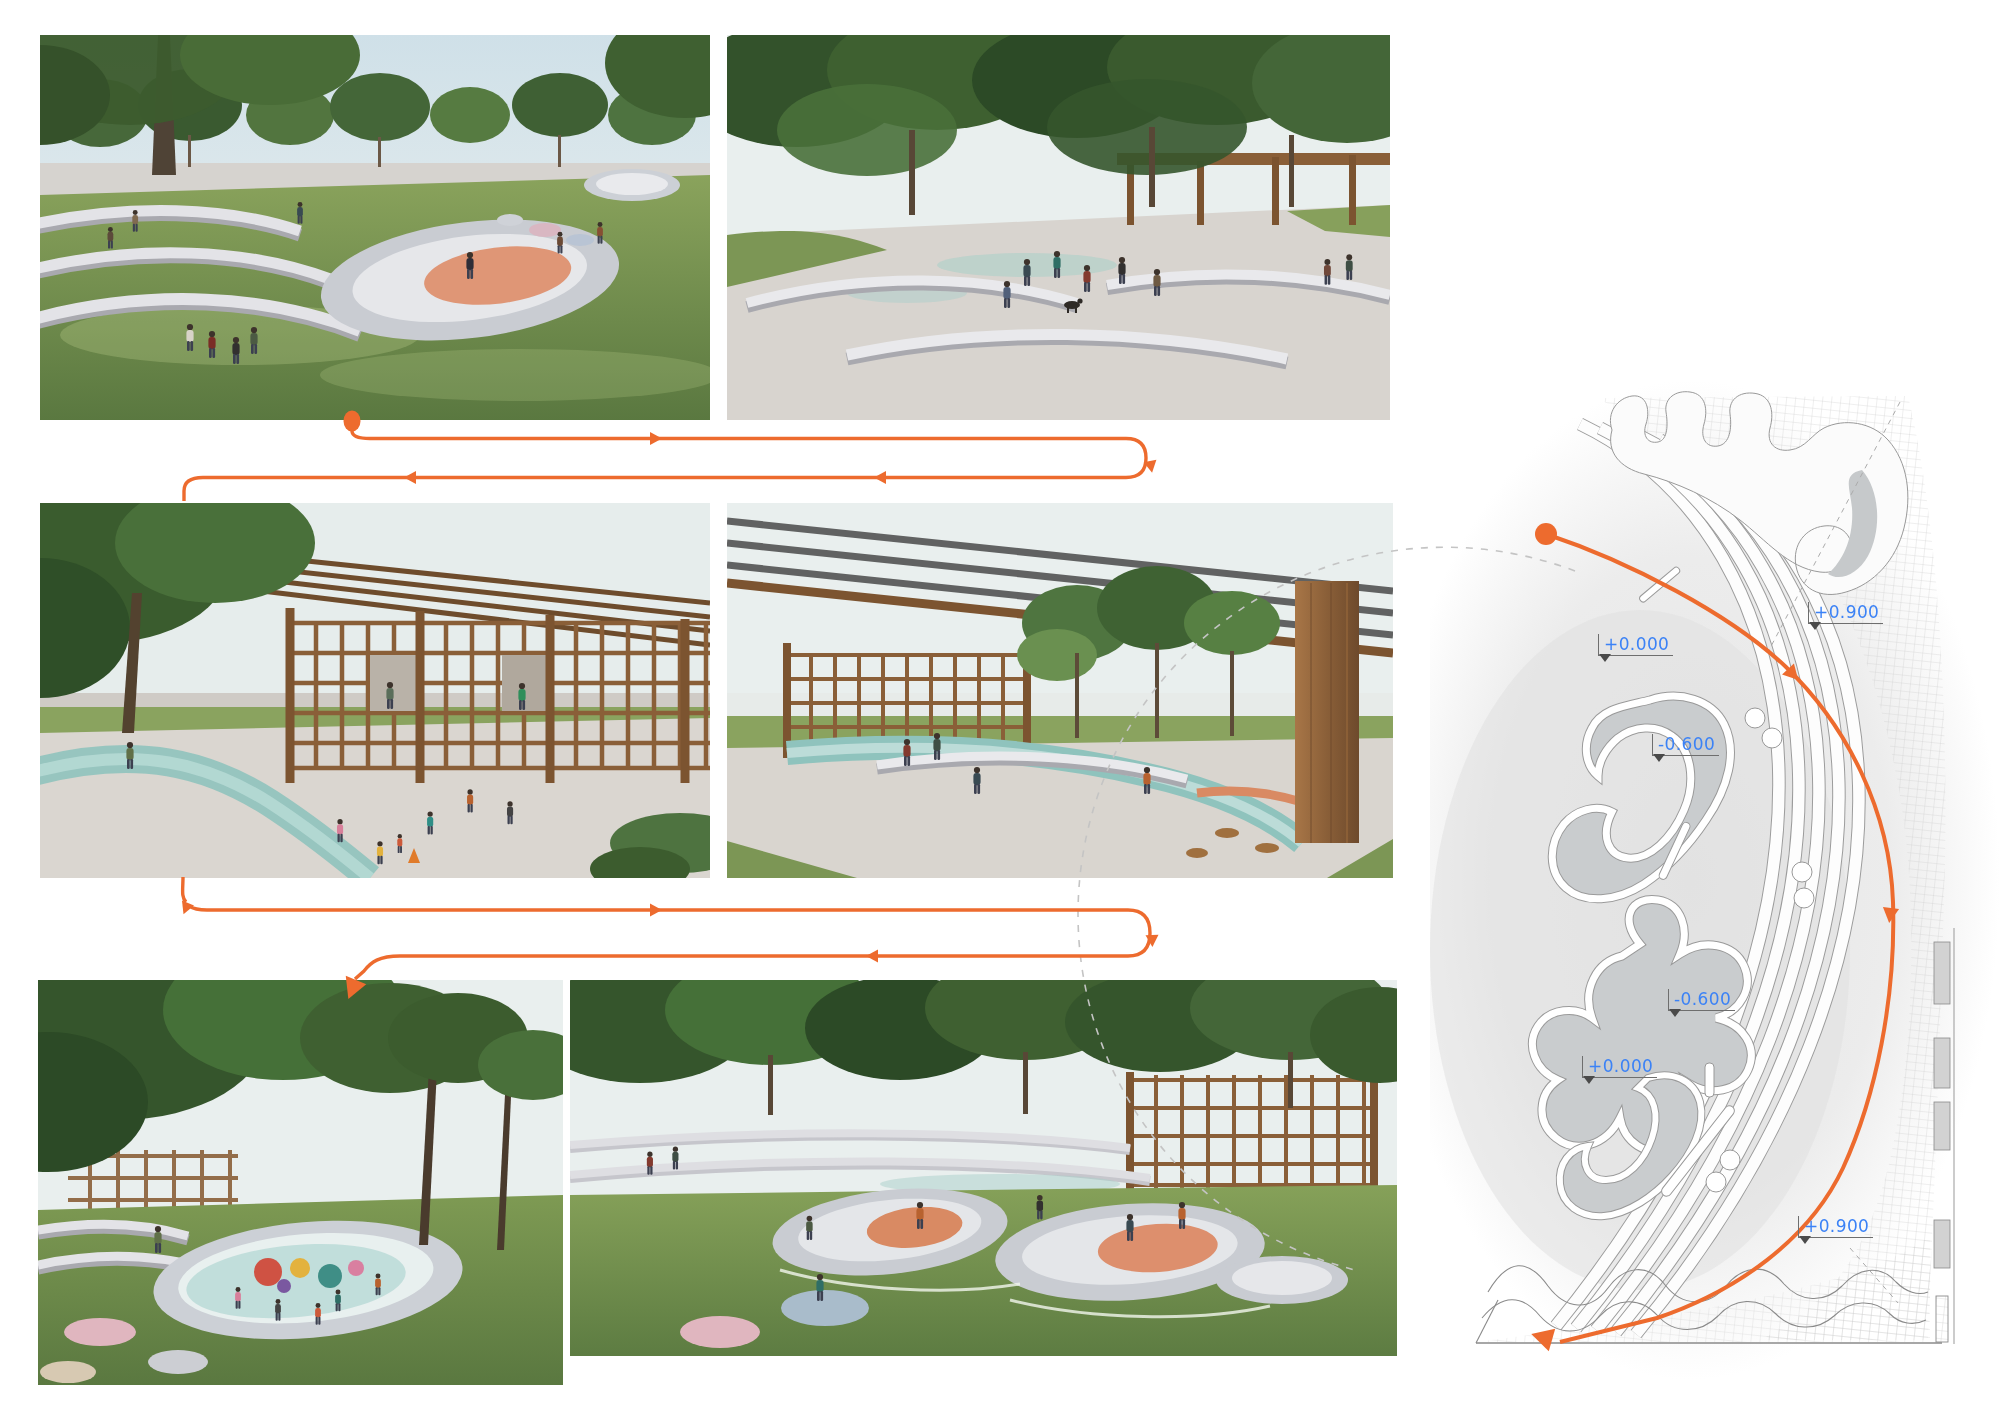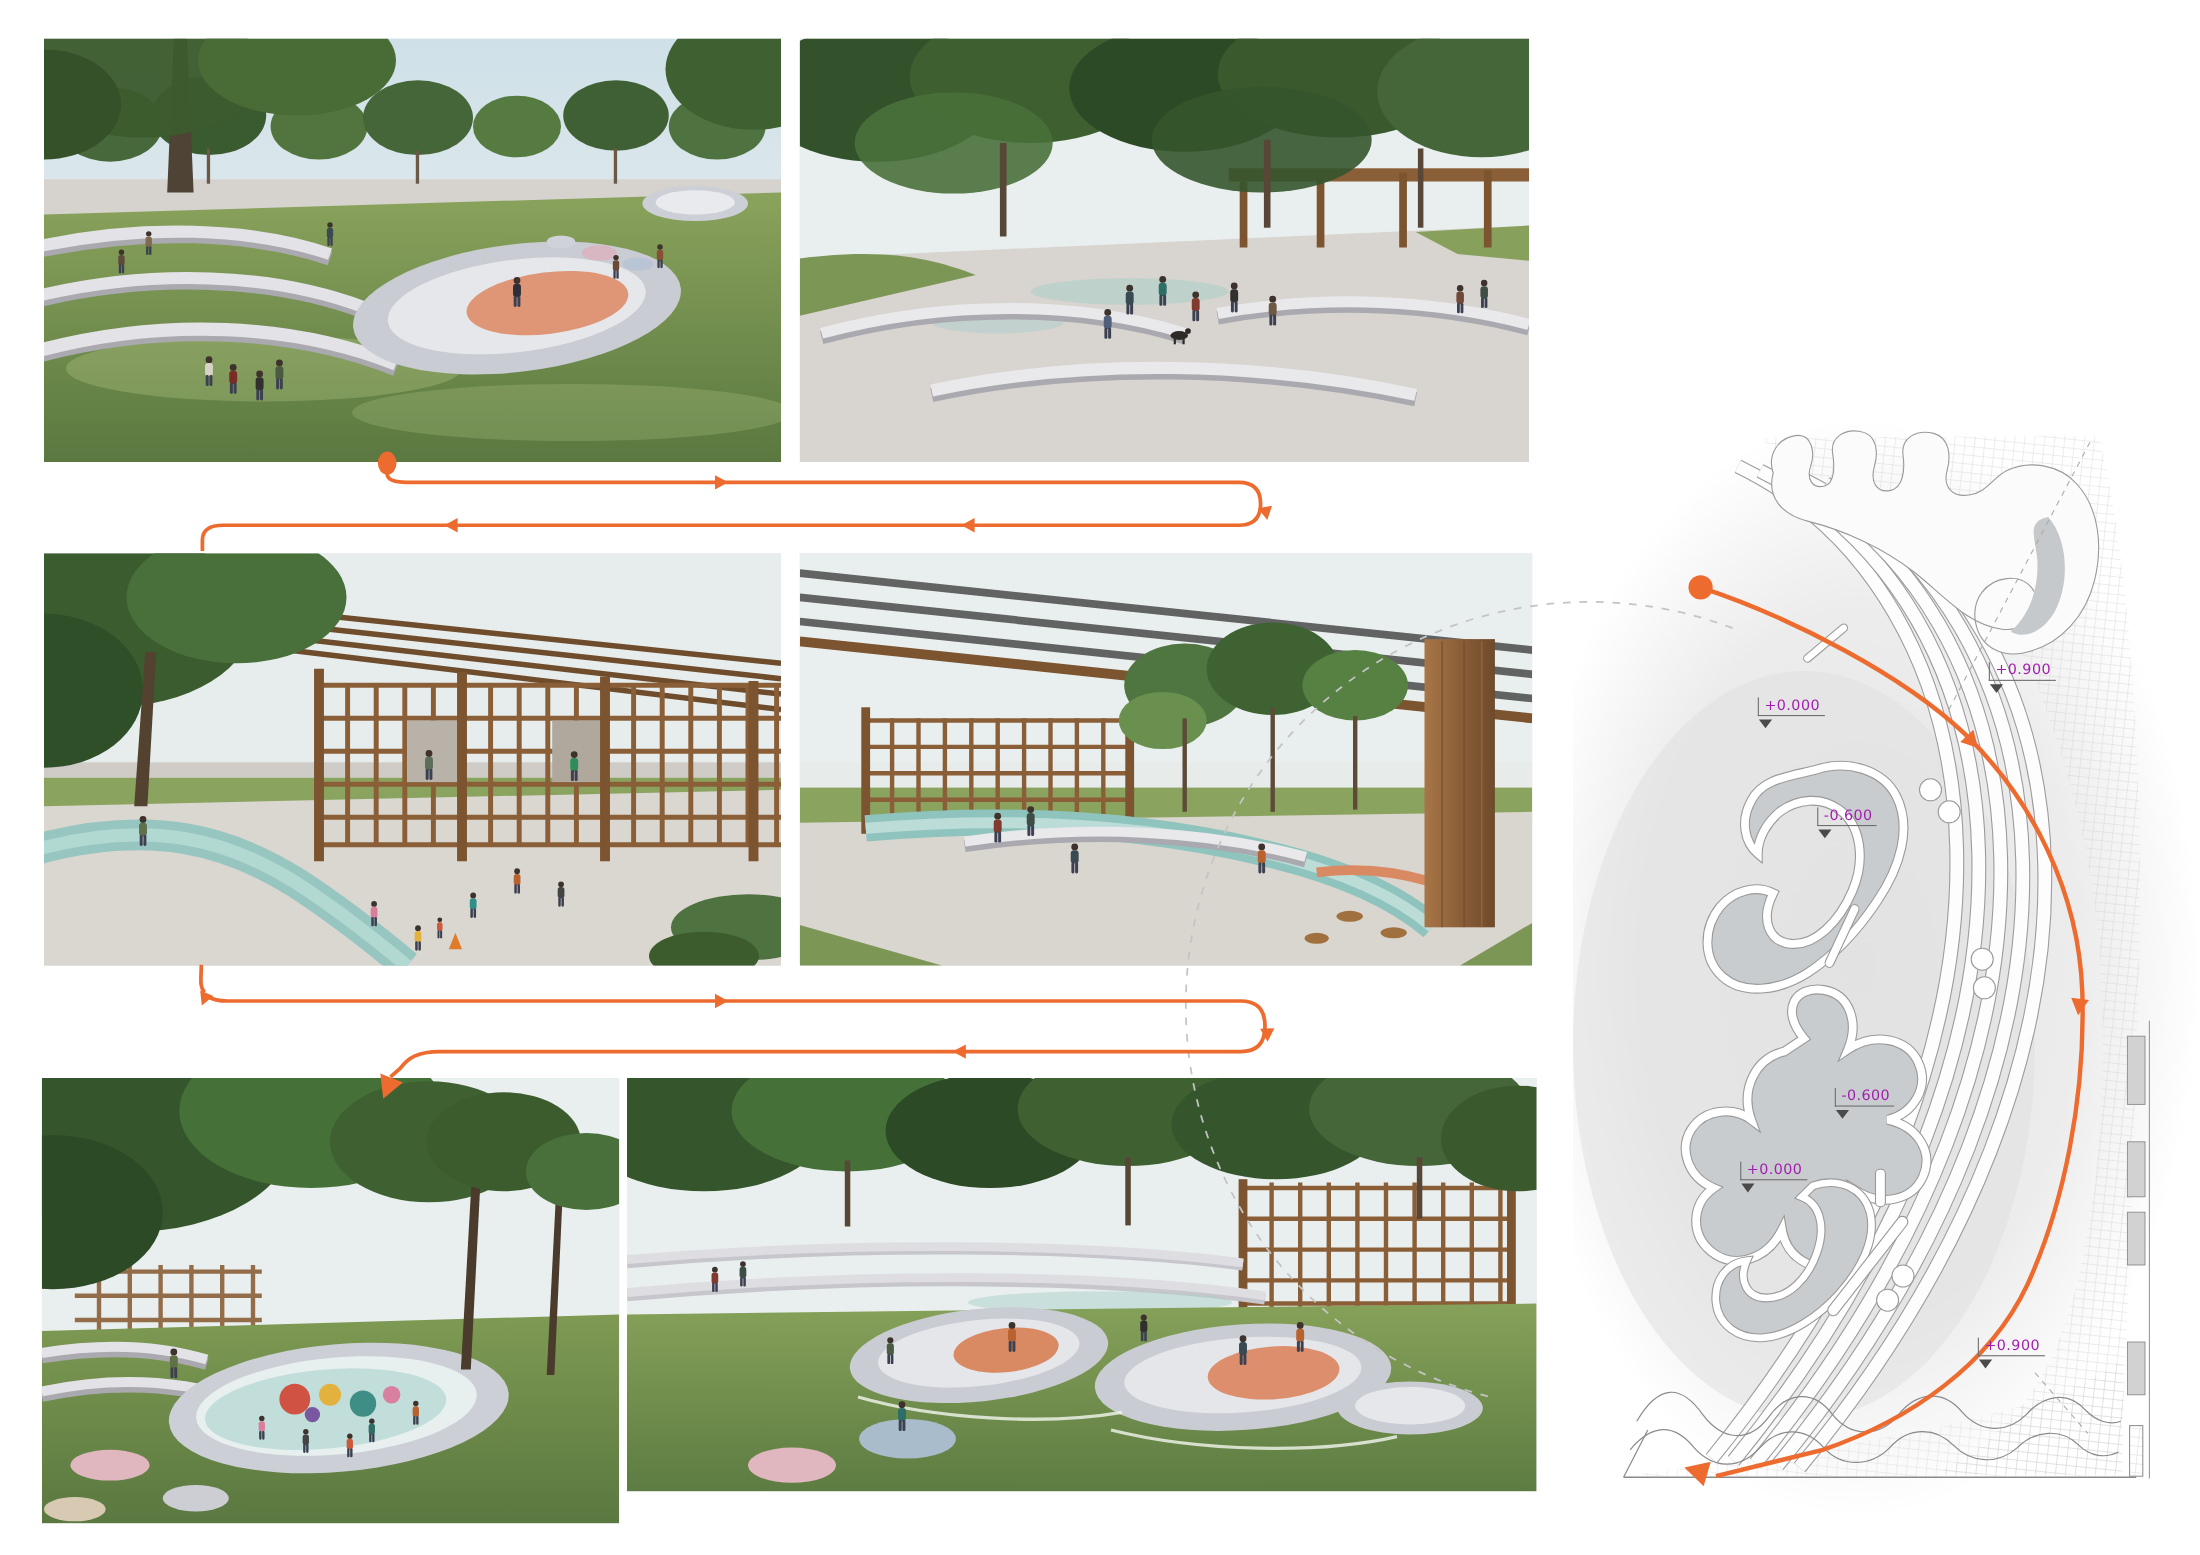--- a/index.html
+++ b/index.html
@@ -9,21 +9,21 @@
   .render svg{display:block;width:100%;height:100%;}
   .r1{left:40px;top:35px;width:670px;height:385px;}
   .r2{left:727px;top:35px;width:663px;height:385px;}
   .r3{left:40px;top:503px;width:670px;height:375px;}
   .r4{left:727px;top:503px;width:666px;height:375px;}
   .r5{left:38px;top:980px;width:525px;height:405px;}
   .r6{left:570px;top:980px;width:827px;height:376px;}
   .plan{position:absolute;left:1430px;top:370px;width:570px;height:1044px;}
   .plan svg{display:block;width:100%;height:100%;}
   .overlay{position:absolute;left:0;top:0;width:2000px;height:1414px;pointer-events:none;z-index:30;}
-  .lvl{position:absolute;z-index:40;font-size:13px;letter-spacing:.4px;color:#a21caf;}
+  .lvl{position:absolute;z-index:40;font-size:17px;letter-spacing:.4px;color:#3b82f6;}
   .lvl-text{display:inline-block;border-bottom:1px solid #6e6e6e;border-left:1px solid #6e6e6e;
             padding:0 4px 1px 5px;background:transparent;}
   .lvl::after{content:"";position:absolute;left:1px;top:20px;width:0;height:0;
               border-left:6px solid transparent;border-right:6px solid transparent;
               border-top:8px solid #4a4a4a;}
   figure{margin:0;}
 </style>
 </head>
 <body>
 

